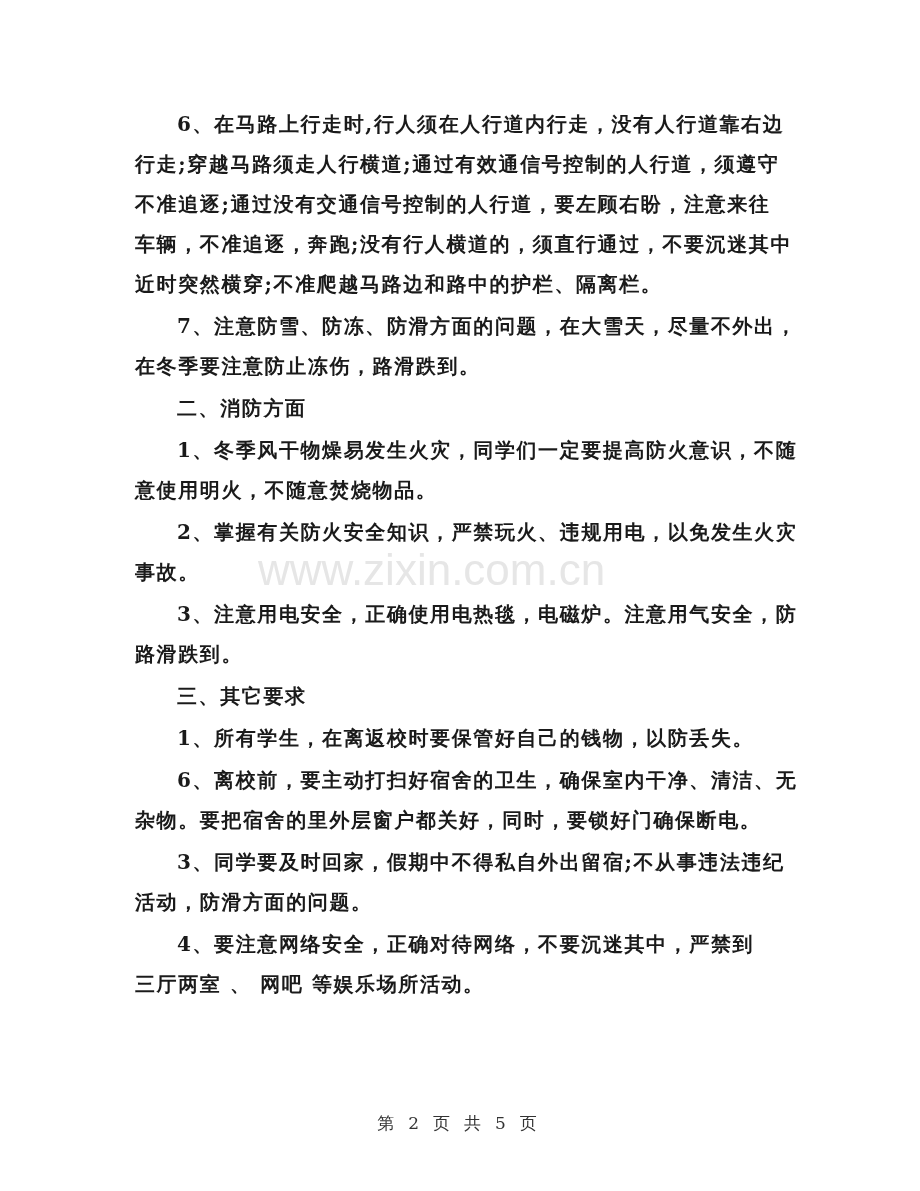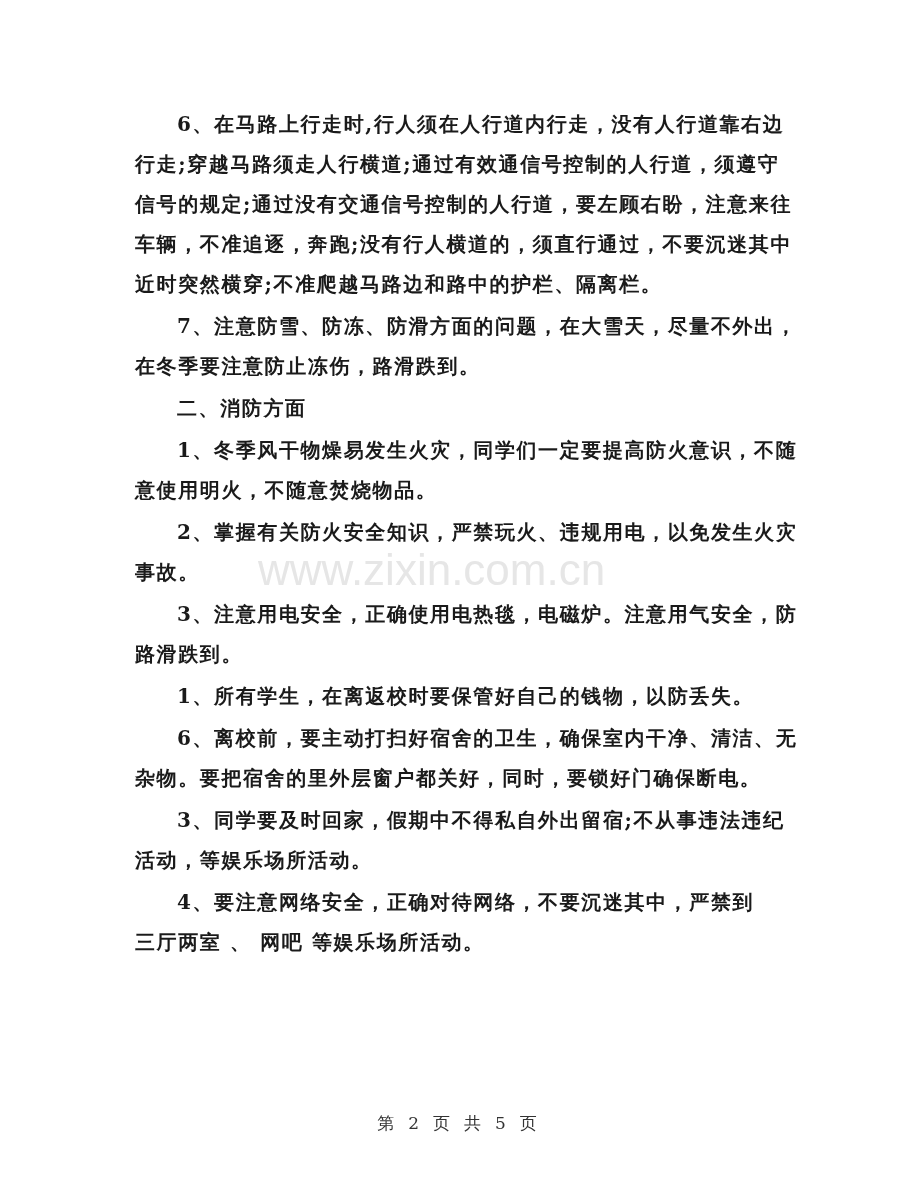--- a/index.html
+++ b/index.html
@@ -66,21 +66,21 @@
 </head>
 <body>
 
 <div class="watermark">www.zixin.com.cn</div>
 
 <div class="page content">
 
   <p class="para">
     <span class="line" style="padding-left:42px">6、在马路上行走时,行人须在人行道内行走，没有人行道靠右边</span>
     <span class="line">行走;穿越马路须走人行横道;通过有效通信号控制的人行道，须遵守</span>
-    <span class="line">信号的规定;通过没有交通信号控制的人行道，要左顾右盼，注意来往</span>
+    <span class="line">不准追逐;通过没有交通信号控制的人行道，要左顾右盼，注意来往</span>
     <span class="line">车辆，不准追逐，奔跑;没有行人横道的，须直行通过，不要沉迷其中</span>
     <span class="line last">近时突然横穿;不准爬越马路边和路中的护栏、隔离栏。</span>
   </p>
 
   <p class="para">
     <span class="line" style="padding-left:42px">7、注意防雪、防冻、防滑方面的问题，在大雪天，尽量不外出，</span>
     <span class="line last">在冬季要注意防止冻伤，路滑跌到。</span>
   </p>
 
   <p class="para">
@@ -95,33 +95,36 @@
   <p class="para">
     <span class="line" style="padding-left:42px">2、掌握有关防火安全知识，严禁玩火、违规用电，以免发生火灾</span>
     <span class="line last">事故。</span>
   </p>
 
   <p class="para">
     <span class="line" style="padding-left:42px">3、注意用电安全，正确使用电热毯，电磁炉。注意用气安全，防</span>
     <span class="line last">路滑跌到。</span>
   </p>
 
+  <p class="para">
+    <span class="line last" style="padding-left:42px">三、其它要求</span>
+  </p>
 
   <p class="para">
     <span class="line last" style="padding-left:42px">1、所有学生，在离返校时要保管好自己的钱物，以防丢失。</span>
   </p>
 
   <p class="para">
     <span class="line" style="padding-left:42px">6、离校前，要主动打扫好宿舍的卫生，确保室内干净、清洁、无</span>
     <span class="line last">杂物。要把宿舍的里外层窗户都关好，同时，要锁好门确保断电。</span>
   </p>
 
   <p class="para">
     <span class="line" style="padding-left:42px">3、同学要及时回家，假期中不得私自外出留宿;不从事违法违纪</span>
-    <span class="line last">活动，等娱乐场所活动。</span>
+    <span class="line last">活动，防滑方面的问题。</span>
   </p>
 
   <p class="para">
     <span class="line last" style="padding-left:42px">4、要注意网络安全，正确对待网络，不要沉迷其中，严禁到</span>
     <span class="line last">三厅两室 、 网吧 等娱乐场所活动。</span>
   </p>
 </div>
 
 <div class="footer">
   <span>第</span><span>2</span><span>页</span><span>共</span><span>5</span><span>页</span>

